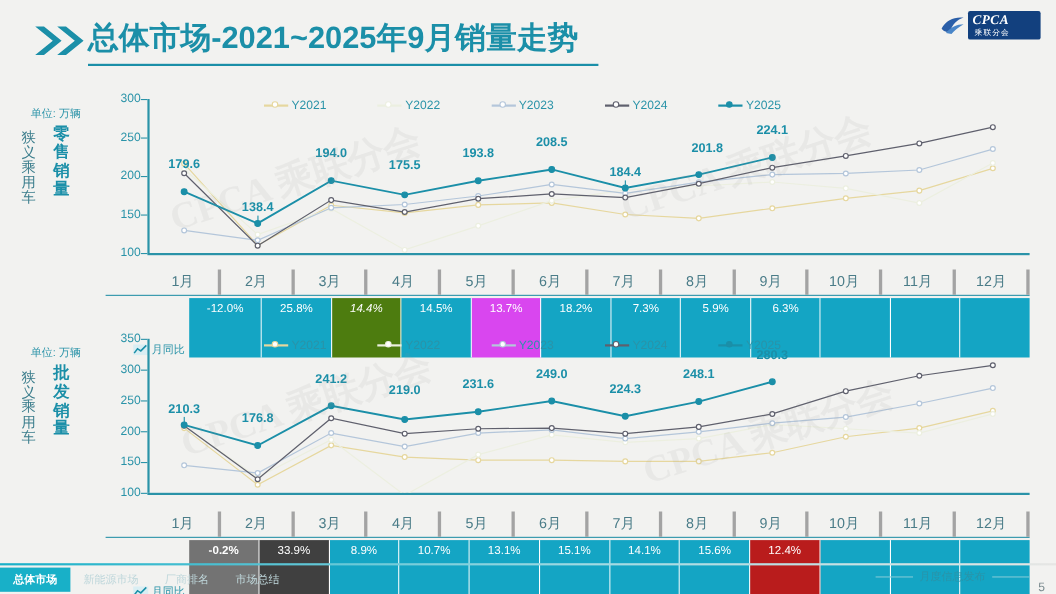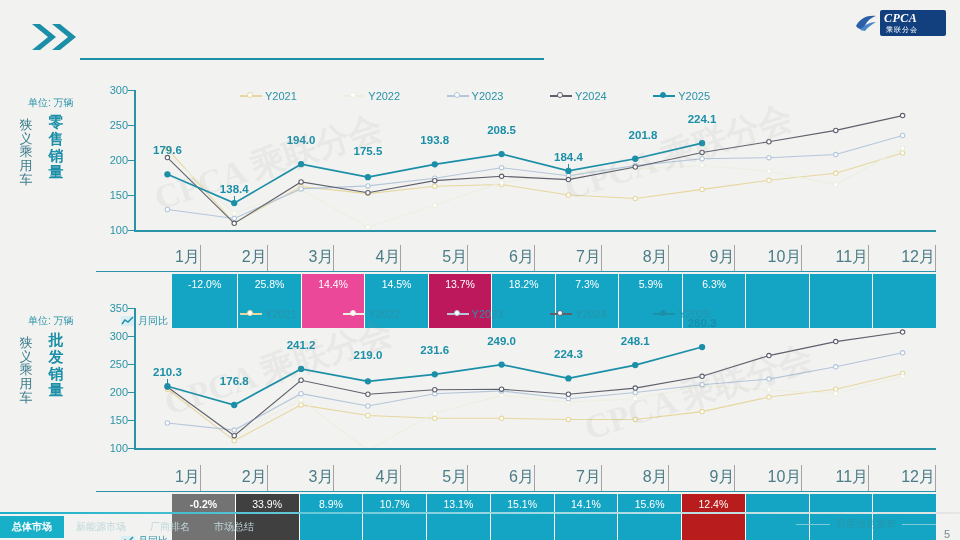--- a/index.html
+++ b/index.html
@@ -83,22 +83,22 @@
   }
   .leg-txt{font-size:11px;color:#2a93a8;}
 
   
   .mtable{position:absolute;left:96px;width:840px;}
   .mt1{top:163px;}
   .mt2{top:165px;}
   .mrow{display:flex;width:840px;}
   .mrow .spacer{width:38px;flex:none;}
   .mcell{
-    flex:1 1 0;text-align:right;font-size:16px;color:#4a7c88;
-    padding:2px 0 3px 0;border-right:1px solid #a3a3a3;
+    flex:1 1 0;text-align:center;font-size:13px;color:#4a7c88;
+    padding:2px 0 3px 0;border-right:3px solid #a3a3a3;
   }
   .mcell:first-of-type{border-left:1px solid #cfe3e8;}
   .mrow.months{border-bottom:1.5px solid #2a93a8;}
   .yoy-wrap{display:flex;width:840px;margin-top:2px;align-items:stretch;}
   .yoy-label{
     width:72px;flex:none;display:flex;align-items:center;justify-content:flex-end;
     gap:3px;font-size:10px;color:#2a93a8;padding-right:4px;margin-top:40px;
   }
   .yoy-cells{display:flex;flex:1 1 auto;}
   .ycell{
@@ -127,20 +127,23 @@
   }
 </style>
 </head>
 <body>
 
 <div class="header">
   <svg class="chev" viewBox="0 0 48 30">
     <path d="M2 2 L18 15 L2 28 L10 28 L26 15 L10 2 Z" fill="#1b8fa8"></path>
     <path d="M22 2 L38 15 L22 28 L30 28 L46 15 L30 2 Z" fill="#1b8fa8"></path>
   </svg>
+  <div class="title">
+    <span class="cn">总体市场</span><span>-2021~2025年9月销量走势</span>
+  </div>
   <div class="title-underline"></div>
 
   <div class="logo">
     <svg class="logo-bird" viewBox="0 0 26 22">
       <path d="M2 14 C6 6 14 3 22 4 C16 6 12 10 10 16 C7 18 4 17 2 14 Z" fill="#2b5fa8"></path>
       <path d="M6 18 C10 13 16 10 22 10 C17 13 13 16 11 19 Z" fill="#4a86c8"></path>
     </svg>
     <div class="logo-badge">
       <div class="logo-cpca">CPCA</div>
       <div class="logo-sub">乘联分会</div>
@@ -300,23 +303,23 @@
       <div class="yoy-label">
         <svg width="14" height="10" viewBox="0 0 14 10">
           <rect x="0" y="0" width="14" height="10" fill="#d9eef3"></rect>
           <polyline points="1,8 4,4 7,6 12,1" fill="none" stroke="#1b8fa8" stroke-width="1.4"></polyline>
         </svg>
         <span>月同比</span>
       </div>
       <div class="yoy-cells" id="yoy1">
           <div class="ycell" style="background: rgb(20, 165, 196);">-12.0%</div>
           <div class="ycell" style="background: rgb(20, 165, 196);">25.8%</div>
-          <div class="ycell" style="background: #ec4899;">14.4%</div>
+          <div class="ycell" style="background: #4d7c0f; font-style: italic;">14.4%</div>
           <div class="ycell" style="background: rgb(20, 165, 196);">14.5%</div>
-          <div class="ycell" style="background: #be185d;">13.7%</div>
+          <div class="ycell" style="background: #d946ef;">13.7%</div>
           <div class="ycell" style="background: rgb(20, 165, 196);">18.2%</div>
           <div class="ycell" style="background: rgb(20, 165, 196);">7.3%</div>
           <div class="ycell" style="background: rgb(20, 165, 196);">5.9%</div>
           <div class="ycell" style="background: rgb(20, 165, 196);">6.3%</div>
           <div class="ycell" style="background: rgb(20, 165, 196);"></div>
           <div class="ycell" style="background: rgb(20, 165, 196);"></div>
           <div class="ycell" style="background: rgb(20, 165, 196);"></div>
         </div>
     </div>
   </div>

